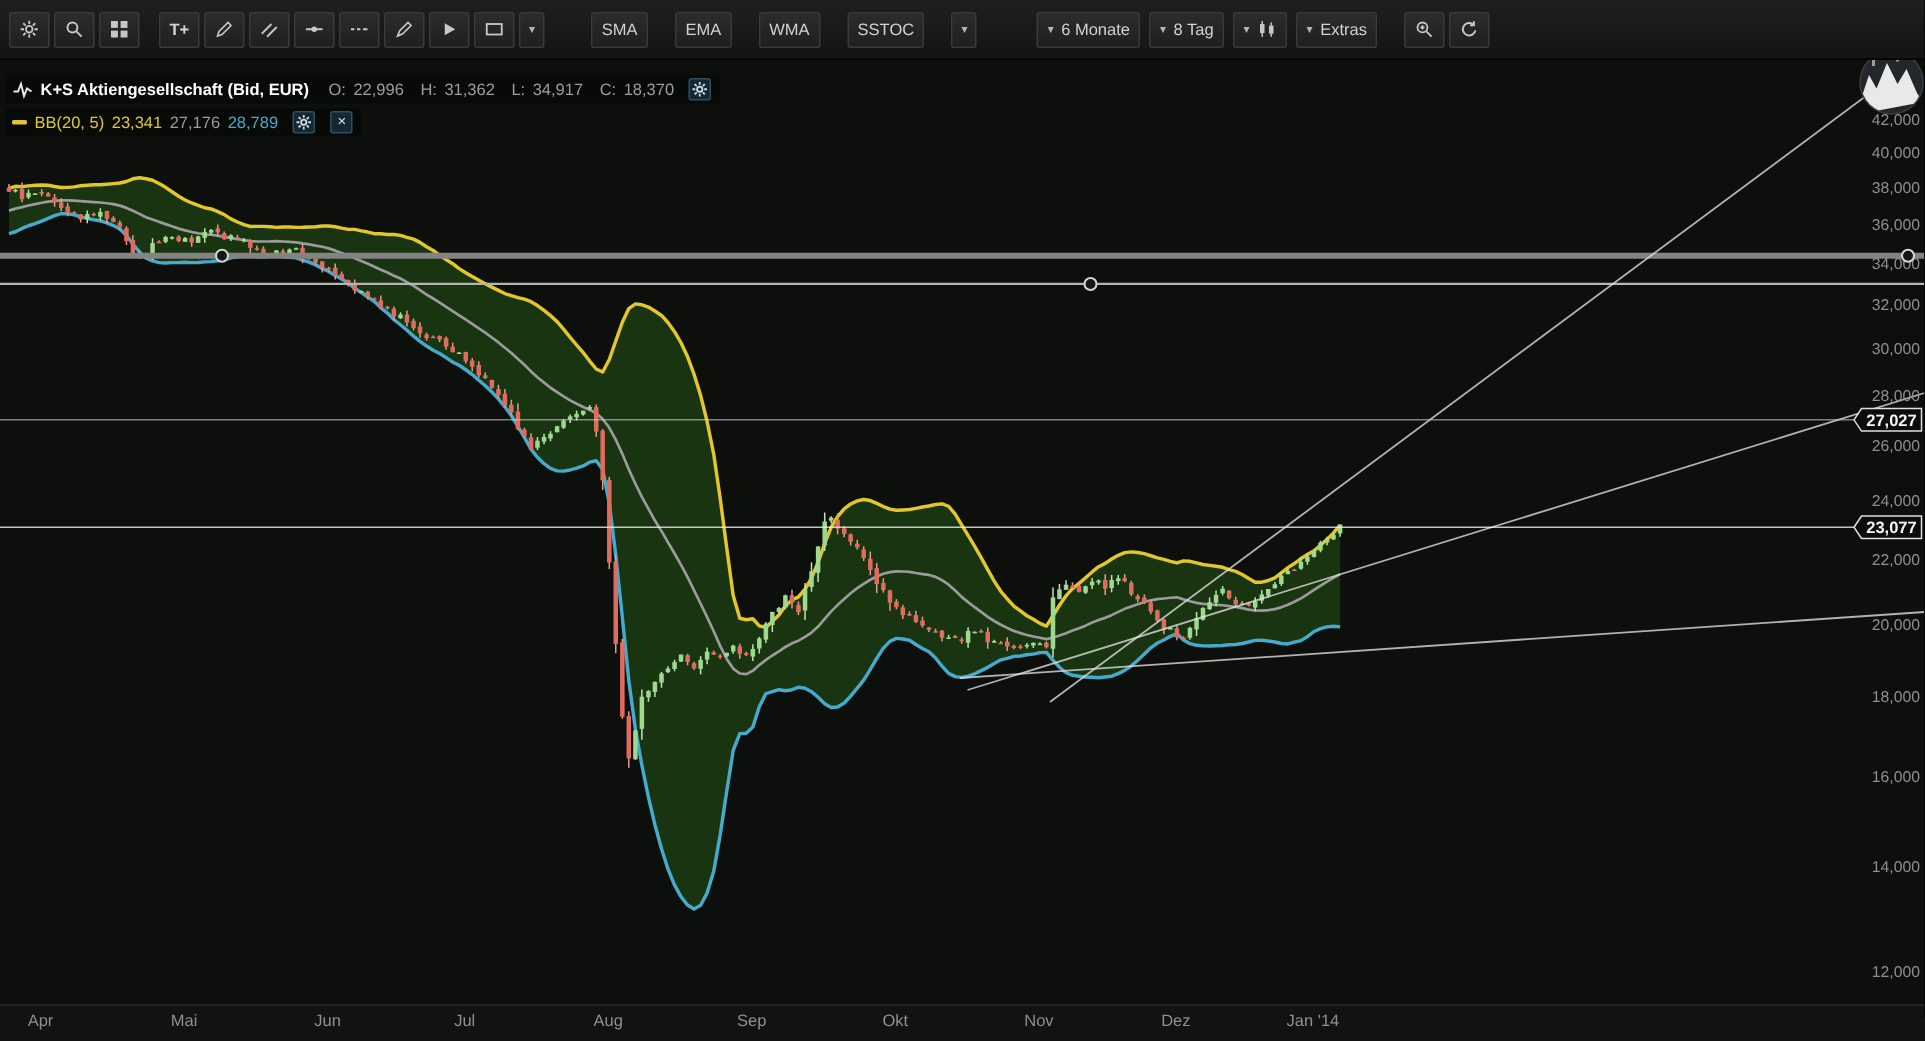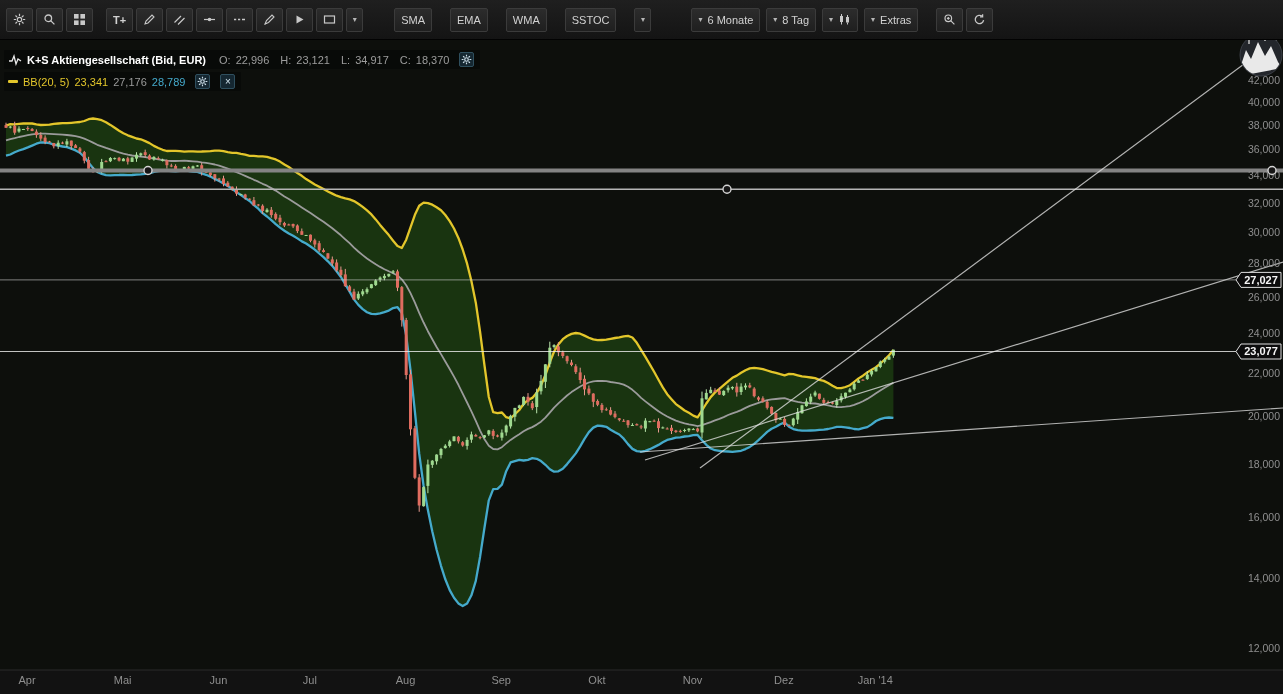--- a/index.html
+++ b/index.html
@@ -656,21 +656,21 @@
 
   <div id="legend">
     <div class="lrow">
       <svg width="14" height="12" viewBox="0 0 14 12">
           <polyline points="1,7 4,7 6,2 8,10 10,5 13,7" stroke="#e9e9e9" stroke-width="1.3" fill="none"></polyline>
         </svg>
       <span class="ttl">K+S Aktiengesellschaft (Bid, EUR)</span>
       <span class="dim sp">O:</span>
         <span class="dim">22,996</span>
       <span class="dim sp">H:</span>
-        <span class="dim">23,121</span>
+        <span class="dim">31,362</span>
       <span class="dim sp">L:</span>
         <span class="dim">34,917</span>
       <span class="dim sp">C:</span>
         <span class="dim">18,370</span>
       <span class="badge">
         <svg width="11" height="11" viewBox="0 0 13 13">
             <g stroke="#cfe0ea" stroke-width="1.4" fill="none">
               <circle cx="6.5" cy="6.5" r="2.1"></circle>
               <path d="M6.5 .8v2.2M6.5 10v2.2M.8 6.5H3M10 6.5h2.2M2.5 2.5l1.6 1.6M8.9 8.9l1.6 1.6M10.5 2.5L8.9 4.1M4.1 8.9l-1.6 1.6"></path>
             </g>

